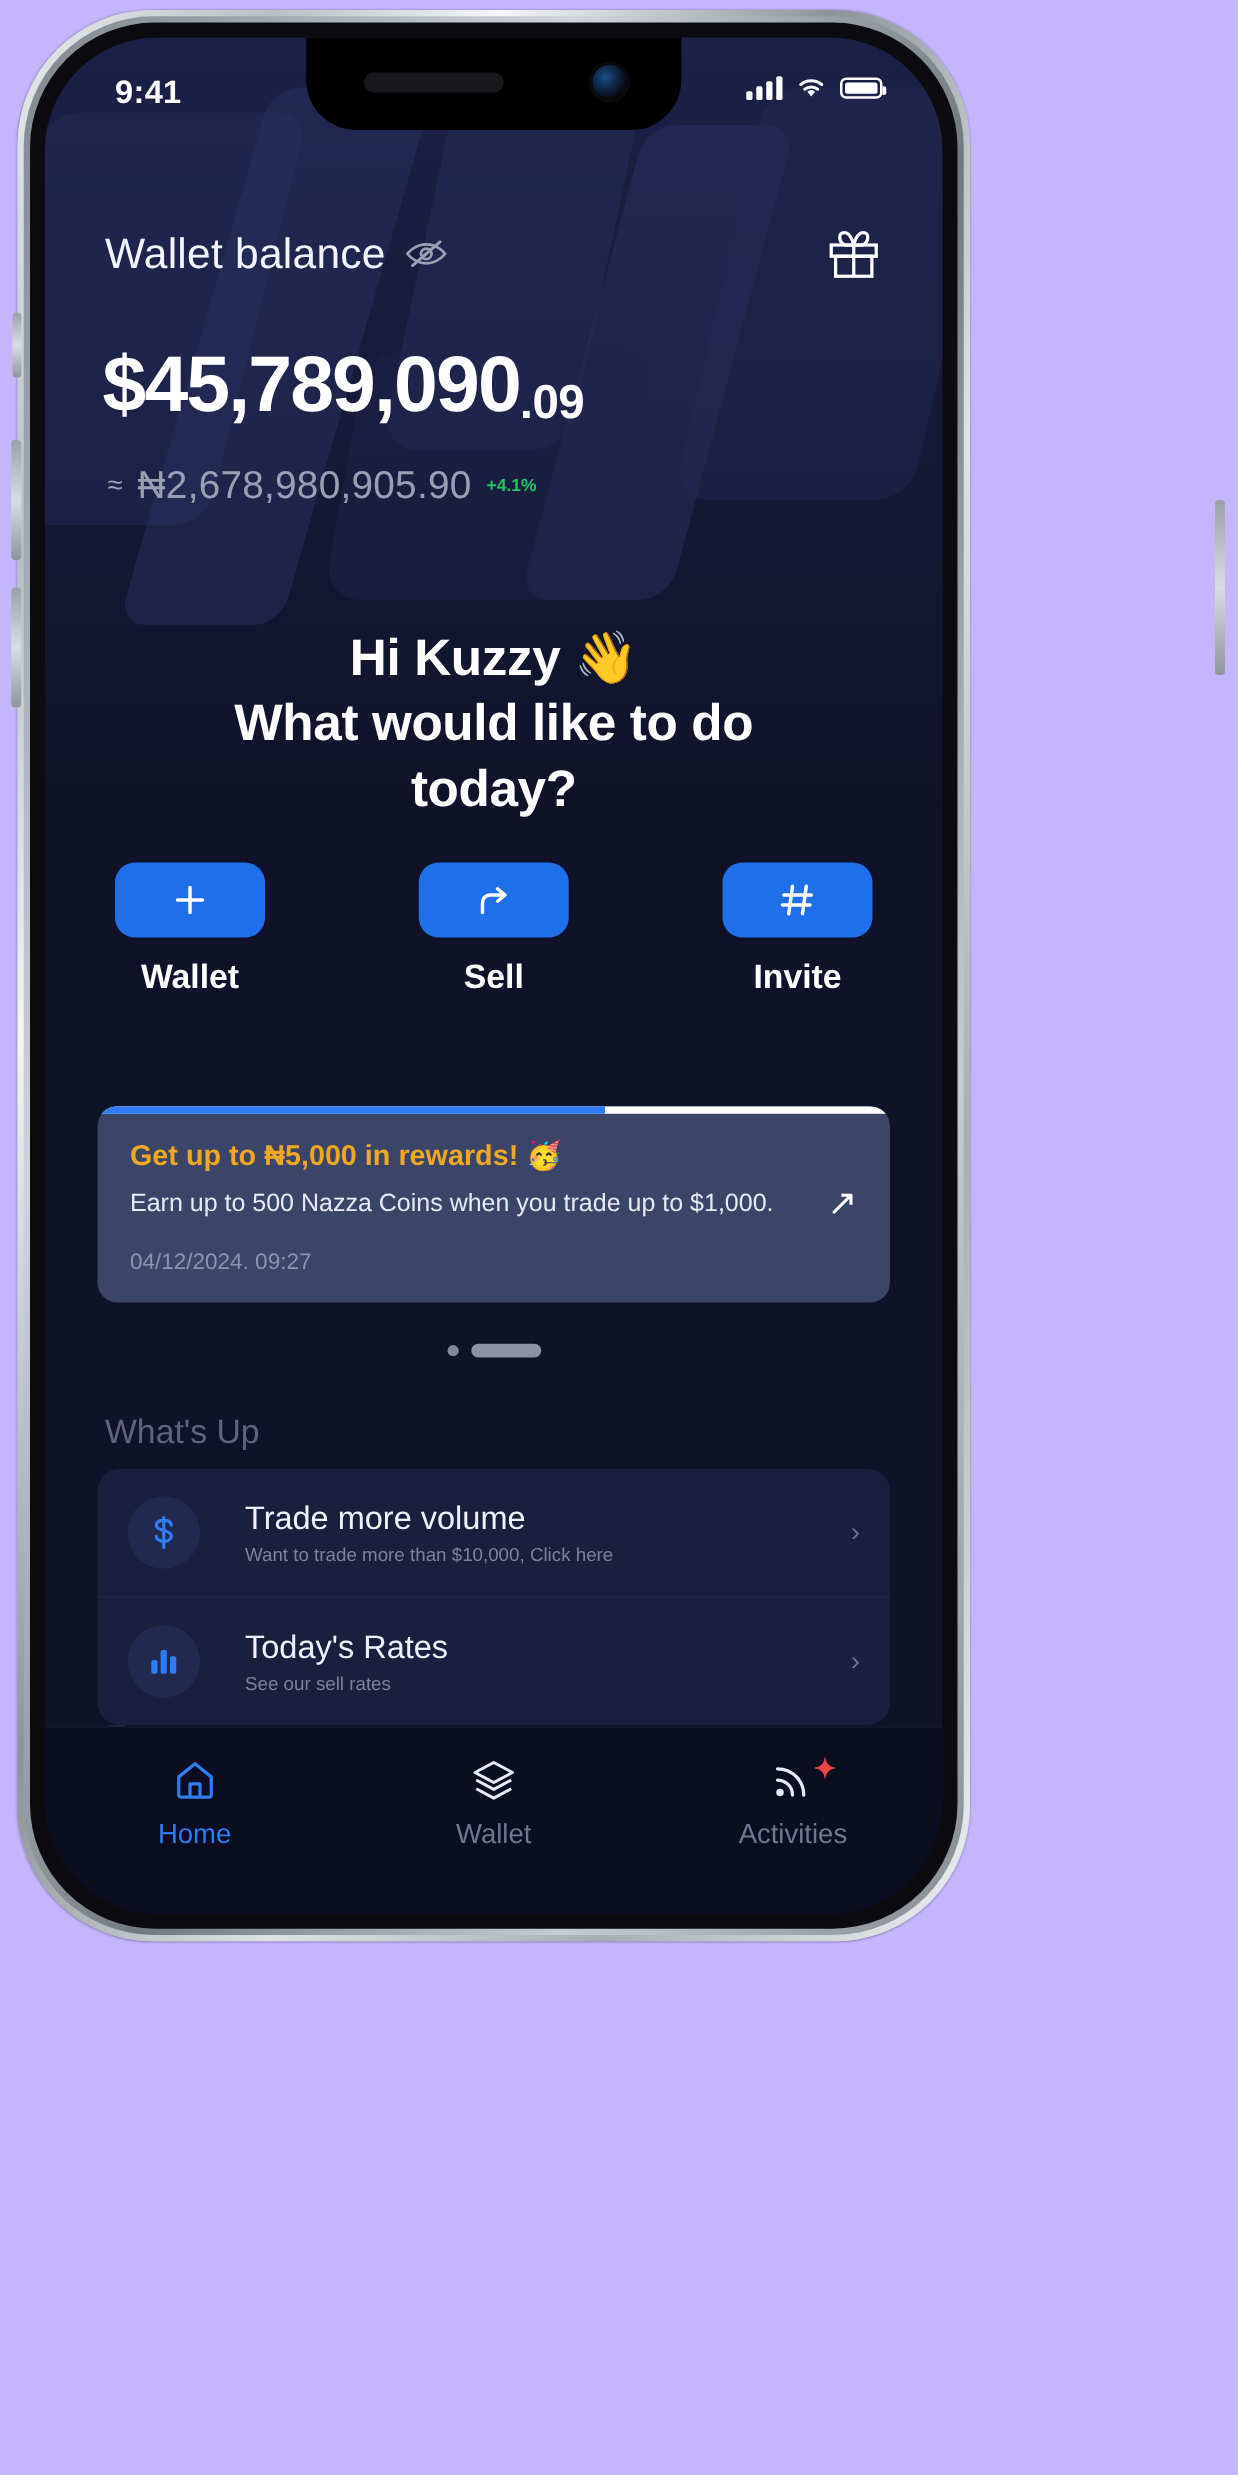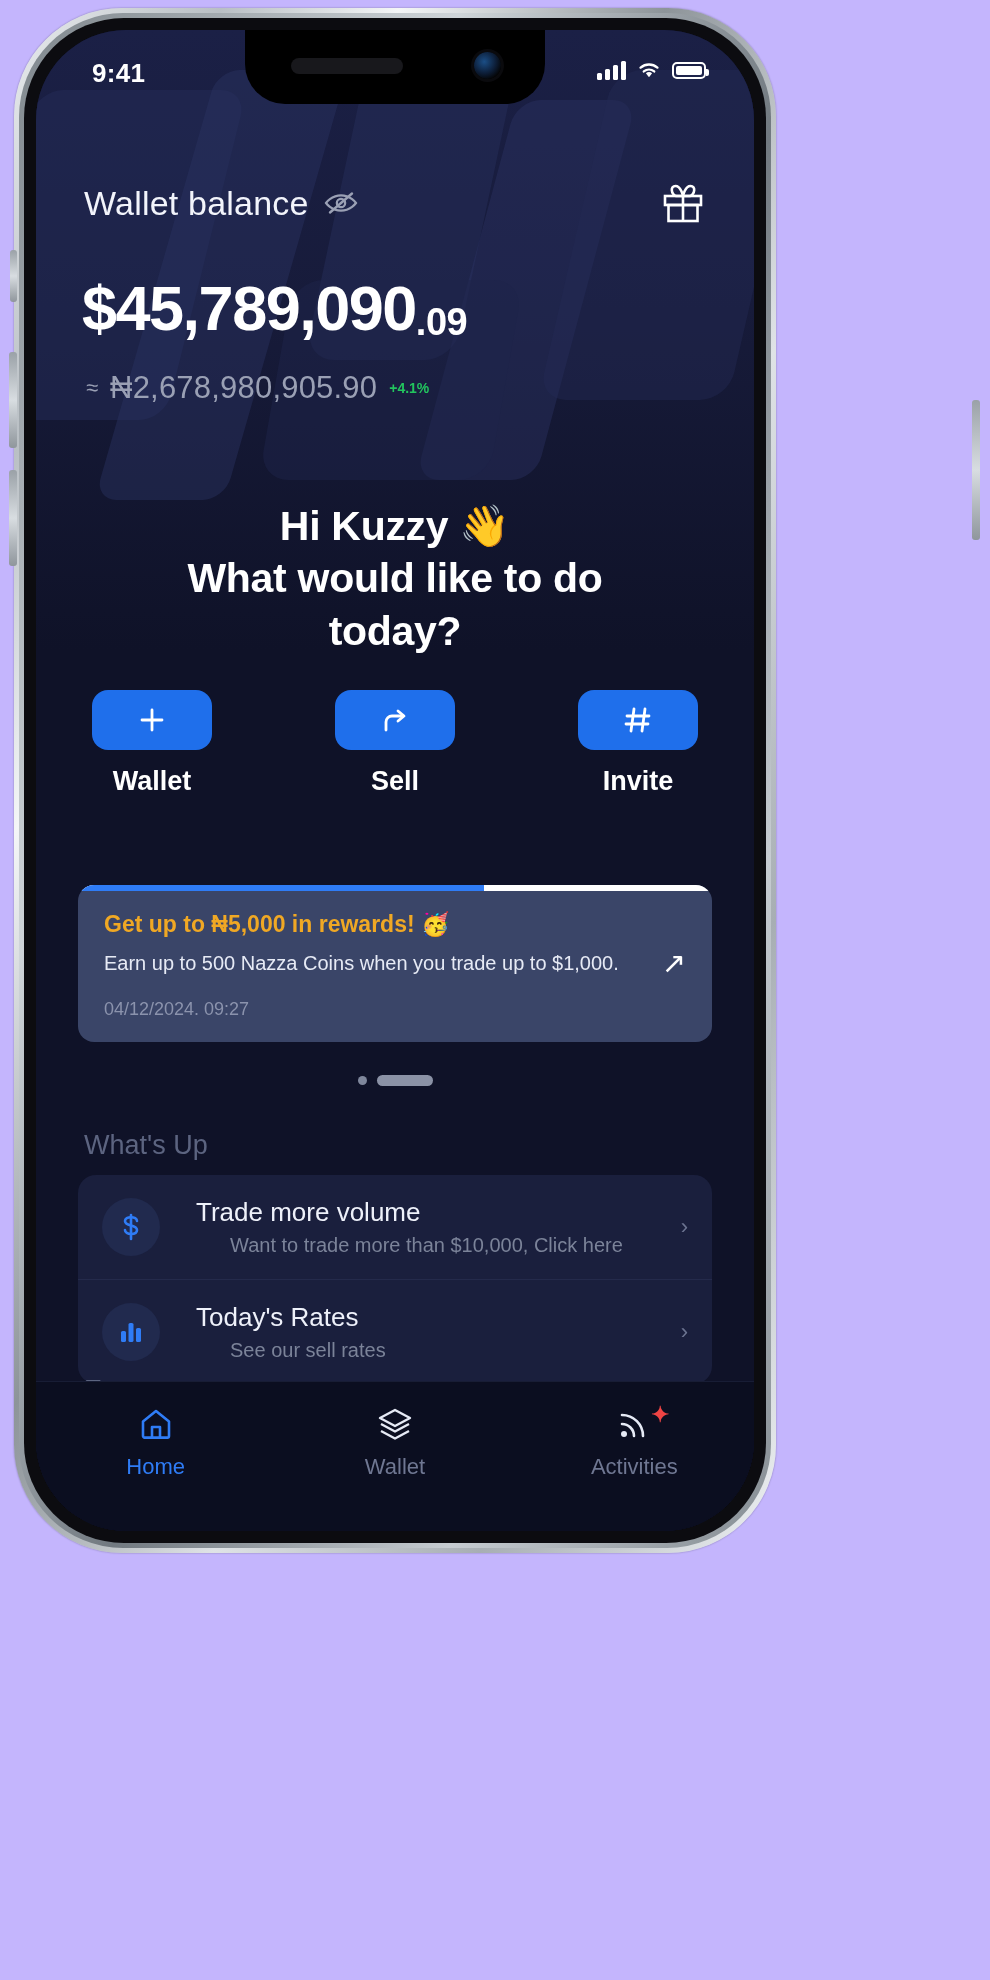--- a/index.html
+++ b/index.html
@@ -200,21 +200,21 @@
     padding:22px 24px;
   }
   .row + .row{ border-top:1px solid #242a4b;}
   .row .ic{
     width:58px; height:58px; border-radius:50%;
     background:#212a4e;
     display:flex; align-items:center; justify-content:center; flex:0 0 58px;
   }
   .row .txt{ flex:1 1 auto;}
   .row .t1{ color:#eef1fa; font-size:26px; font-weight:500; margin-bottom:6px;}
-  .row .t2{ color:#7b8399; font-size:20px;margin-left:34px;}
+  .row .t2{ color:#7b8399; font-size:15px;}
   .row .chev{ color:#6b7390; font-size:22px;}
 
   .tabbar{
     position:absolute; left:0; right:0; bottom:0; height:150px;
     background:#0b0e20; border-top:1px solid #181d35;
     display:flex; align-items:flex-start; justify-content:space-around;
     padding-top:24px; z-index:7;
   }
   .tab{ width:150px; display:flex; flex-direction:column; align-items:center; gap:12px; position:relative;}
   .tab .tl{ font-size:22px; color:#6f7792;}

